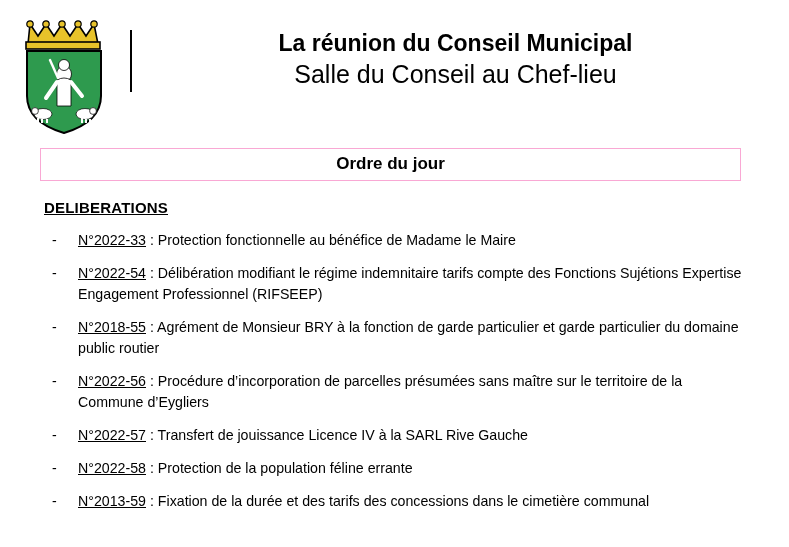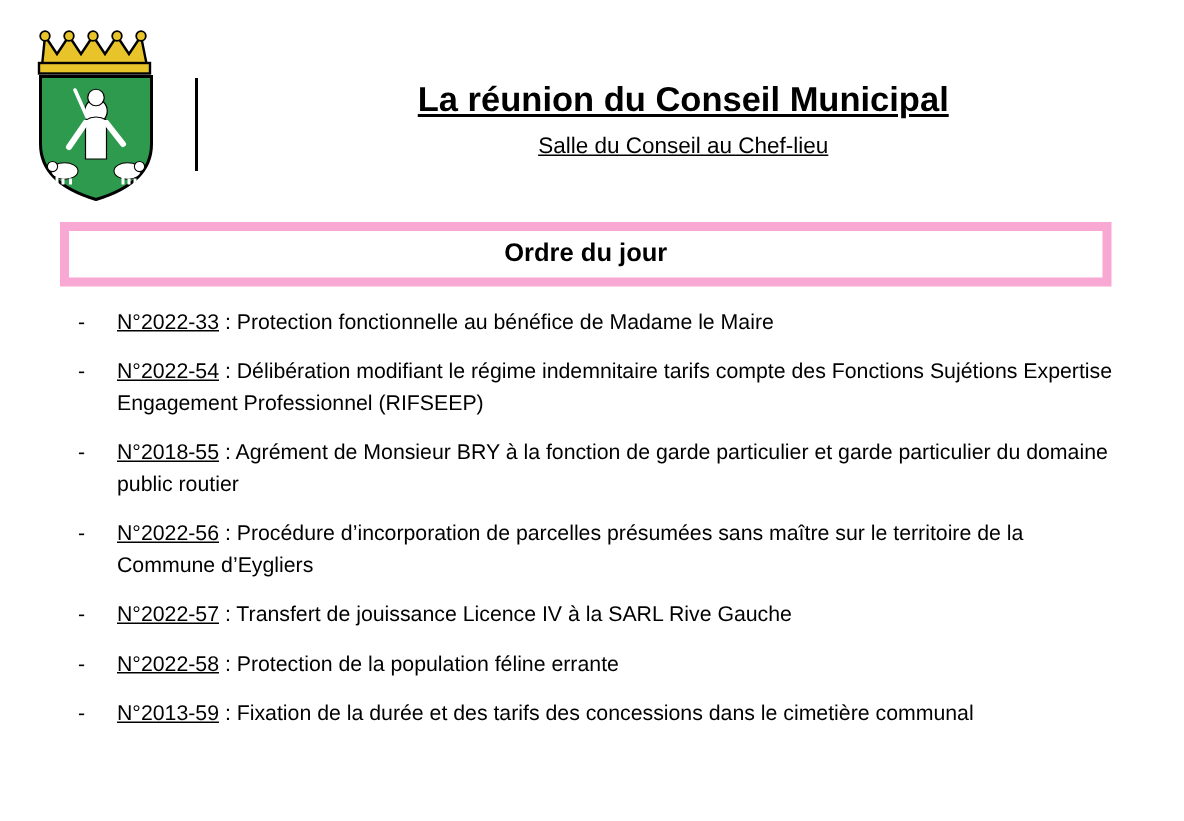--- a/index.html
+++ b/index.html
@@ -17,23 +17,22 @@
   .page {
     position: relative;
     width: 789px;
     height: 547px;
     box-sizing: border-box;
   }
 
   
   .header {
     display: flex;
-    align-items: center;
+    align-items: flex-start;
     padding: 14px 0 0 0;
-    text-decoration: underline;
   }
   .crest-wrap {
     width: 130px;
     flex: 0 0 130px;
     display: flex;
     justify-content: center;
     padding-top: 4px;
   }
   .crest {
     width: 98px;
@@ -62,27 +61,27 @@
     font-size: 23px;
   }
   .title-line.l3 .bold {
     font-weight: 700;
     font-size: 25px;
   }
   .title-line.l3 {
     font-size: 23px;
   }
   .title-line.l4 {
-    font-size: 15px;
+    font-size: 25px;
   }
 
   
   .agenda-box {
     margin: 12px 48px 0 40px;
-    border: 6px solid #f9a8d4;
+    border: 1px solid #f9a8d4;
     text-align: center;
     font-weight: 700;
     font-size: 17px;
     padding: 5px 0 6px 0;
   }
 
   
   .section-title {
     margin: 18px 0 0 44px;
     font-weight: 700;
@@ -164,20 +163,21 @@
       <div class="title-line l1">La réunion du Conseil Municipal</div>
       <div class="title-line l4">Salle du Conseil au Chef-lieu</div>
     </div>
 
   </div>
 
   <div class="agenda-box">
     <span>Ordre du jour</span>
   </div>
 
+  <div class="section-title">DELIBERATIONS</div>
 
   <ul class="items">
 
     <li class="item">
       <span class="dash">-</span>
       <span class="item-text"><span class="ref">N°2022-33</span><span> : Protection fonctionnelle au bénéfice de Madame le Maire</span></span>
     </li>
 
     <li class="item">
       <span class="dash">-</span>

